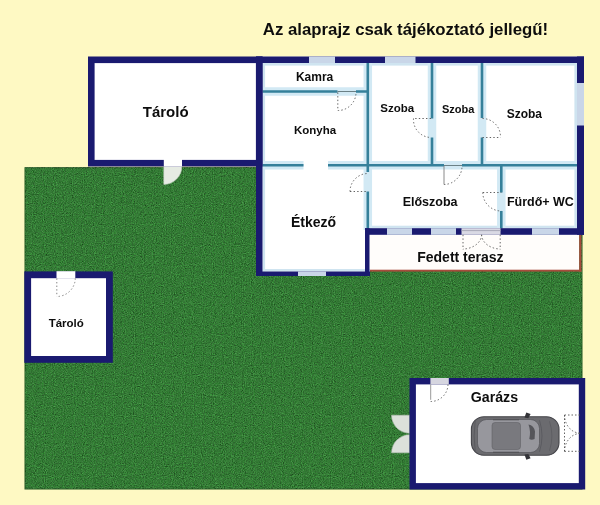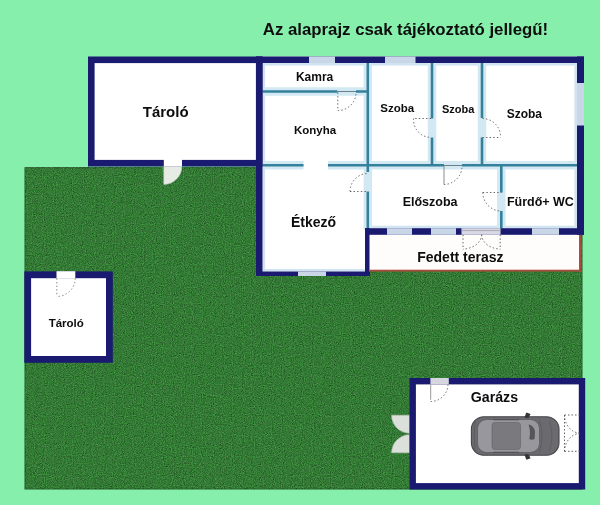--- a/index.html
+++ b/index.html
@@ -1,16 +1,16 @@
 <!DOCTYPE html>
 <html><head>
 <meta charset="utf-8">
 <style>
   html,body{margin:0;padding:0;background:#ffffff;}
-  #page{position:relative;width:600px;height:505px;background:#86efac;overflow:hidden;}
+  #page{position:relative;width:600px;height:505px;background:#fef9c3;overflow:hidden;}
   svg{display:block;}
   text{font-family:"Liberation Sans",sans-serif;font-weight:bold;fill:#0d0d0d;}
 </style>
 </head>
 <body>
 <div id="page">
 <svg width="600" height="505" viewBox="0 0 600 505">
 <defs>
 <filter id="gdark" x="0" y="0" width="100%" height="100%">
   <feTurbulence type="fractalNoise" baseFrequency="0.9" numOctaves="2" seed="3" stitchTiles="stitch" result="n"></feTurbulence>

